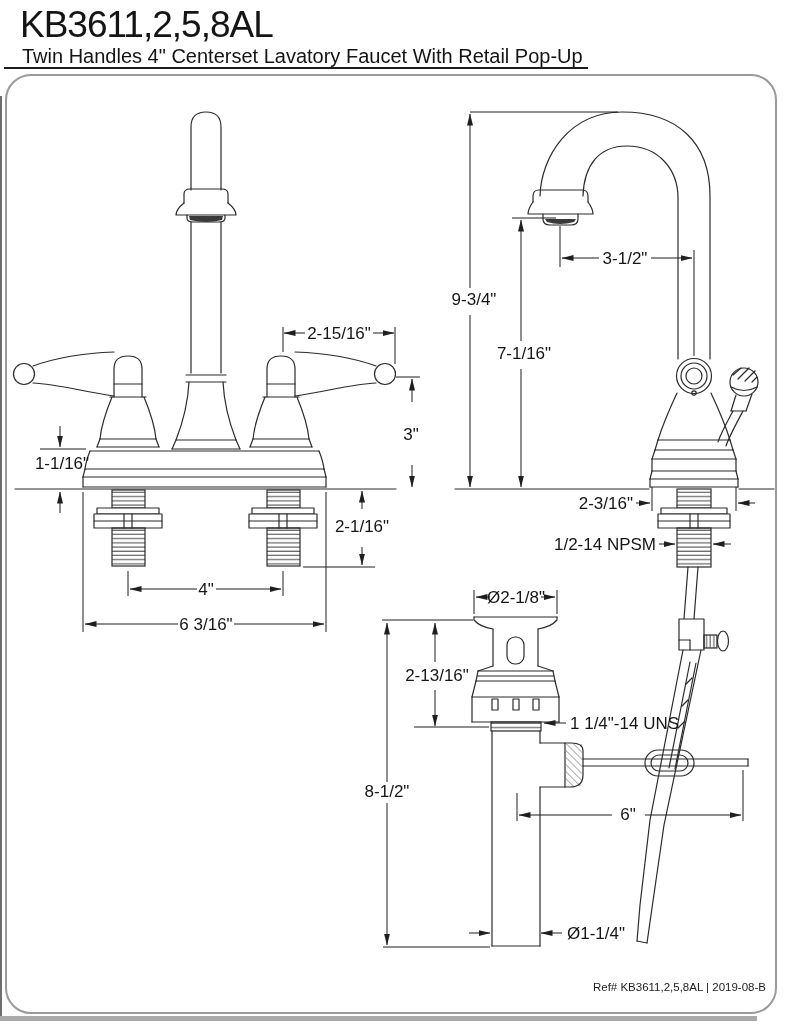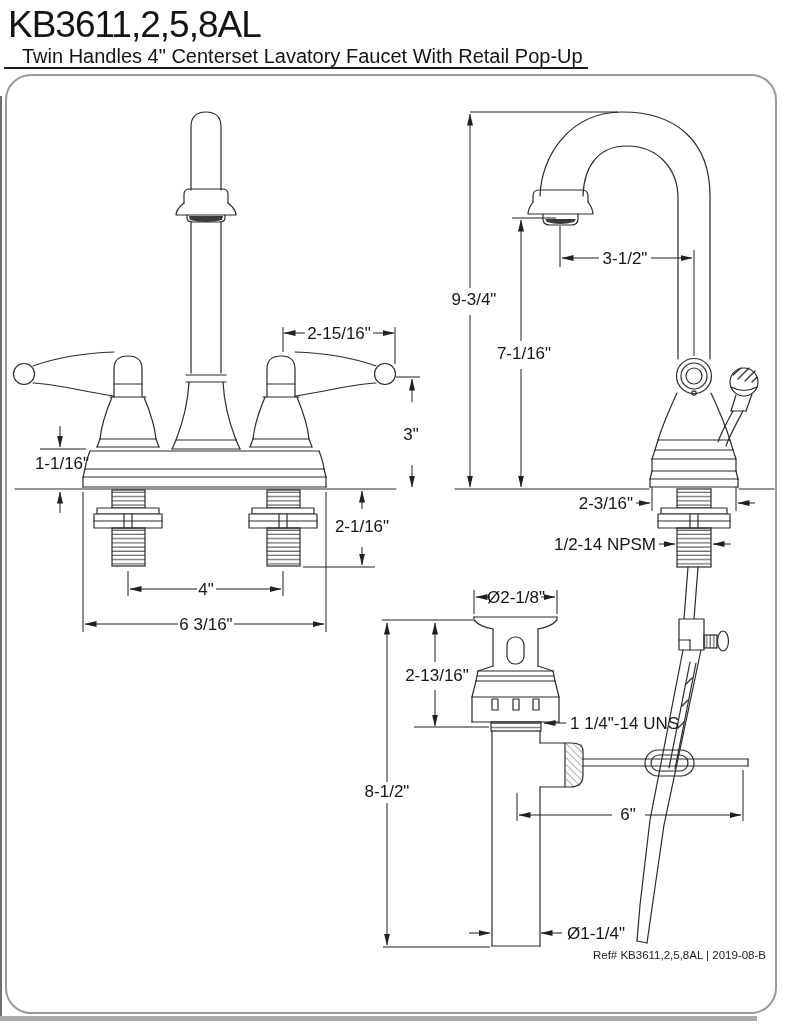--- a/index.html
+++ b/index.html
@@ -1,25 +1,25 @@
 <!DOCTYPE html>
 <html><head>
 <meta charset="utf-8">
 <style>
   html,body{margin:0;padding:0;background:#fff;}
   body{width:785px;height:1024px;position:relative;overflow:hidden;
        font-family:"Liberation Sans",sans-serif;color:#141414;}
-  .title{position:absolute;left:8px;top:4px;font-size:37px;letter-spacing:-1px;white-space:nowrap;}
+  .title{position:absolute;left:20px;top:4px;font-size:37px;letter-spacing:-1px;white-space:nowrap;}
   .subtitle{position:absolute;left:22px;top:45px;font-size:20px;white-space:nowrap;}
   .rule{position:absolute;left:4px;top:67px;width:584px;height:2px;background:#1d1d1d;}
   .frame{position:absolute;left:5px;top:74px;width:768px;height:936px;
          border:2px solid #9a9a9a;border-radius:26px;}
   .edge-left{position:absolute;left:0;top:96px;width:2px;height:924px;background:#6f6f6f;}
   .bottom-bar{position:absolute;left:0;top:1016px;width:757px;height:5px;background:#a9a9a9;}
-  .ref{position:absolute;top:949px;right:19px;font-size:11.5px;color:#222;white-space:nowrap;}
+  .ref{position:absolute;top:981px;right:19px;font-size:11.5px;color:#222;white-space:nowrap;}
   svg{position:absolute;left:0;top:0;}
   .o{stroke:#2b2b2b;fill:none;stroke-width:1.2;stroke-linejoin:round;stroke-linecap:round;}
   .of{stroke:#2b2b2b;fill:#ffffff;stroke-width:1.2;stroke-linejoin:round;}
   .thr{stroke:#2b2b2b;fill:url(#thr);stroke-width:1.2;}
   .thrv{stroke:#2b2b2b;fill:url(#thrv);stroke-width:1.2;}
   .hat{fill:url(#hat);stroke:none;}
   .dk{fill:#3a3a3a;stroke:none;}
   .d{stroke:#1f1f1f;fill:none;stroke-width:1;}
   text.dim{font-family:"Liberation Sans",sans-serif;font-size:17px;fill:#161616;}
 </style>

